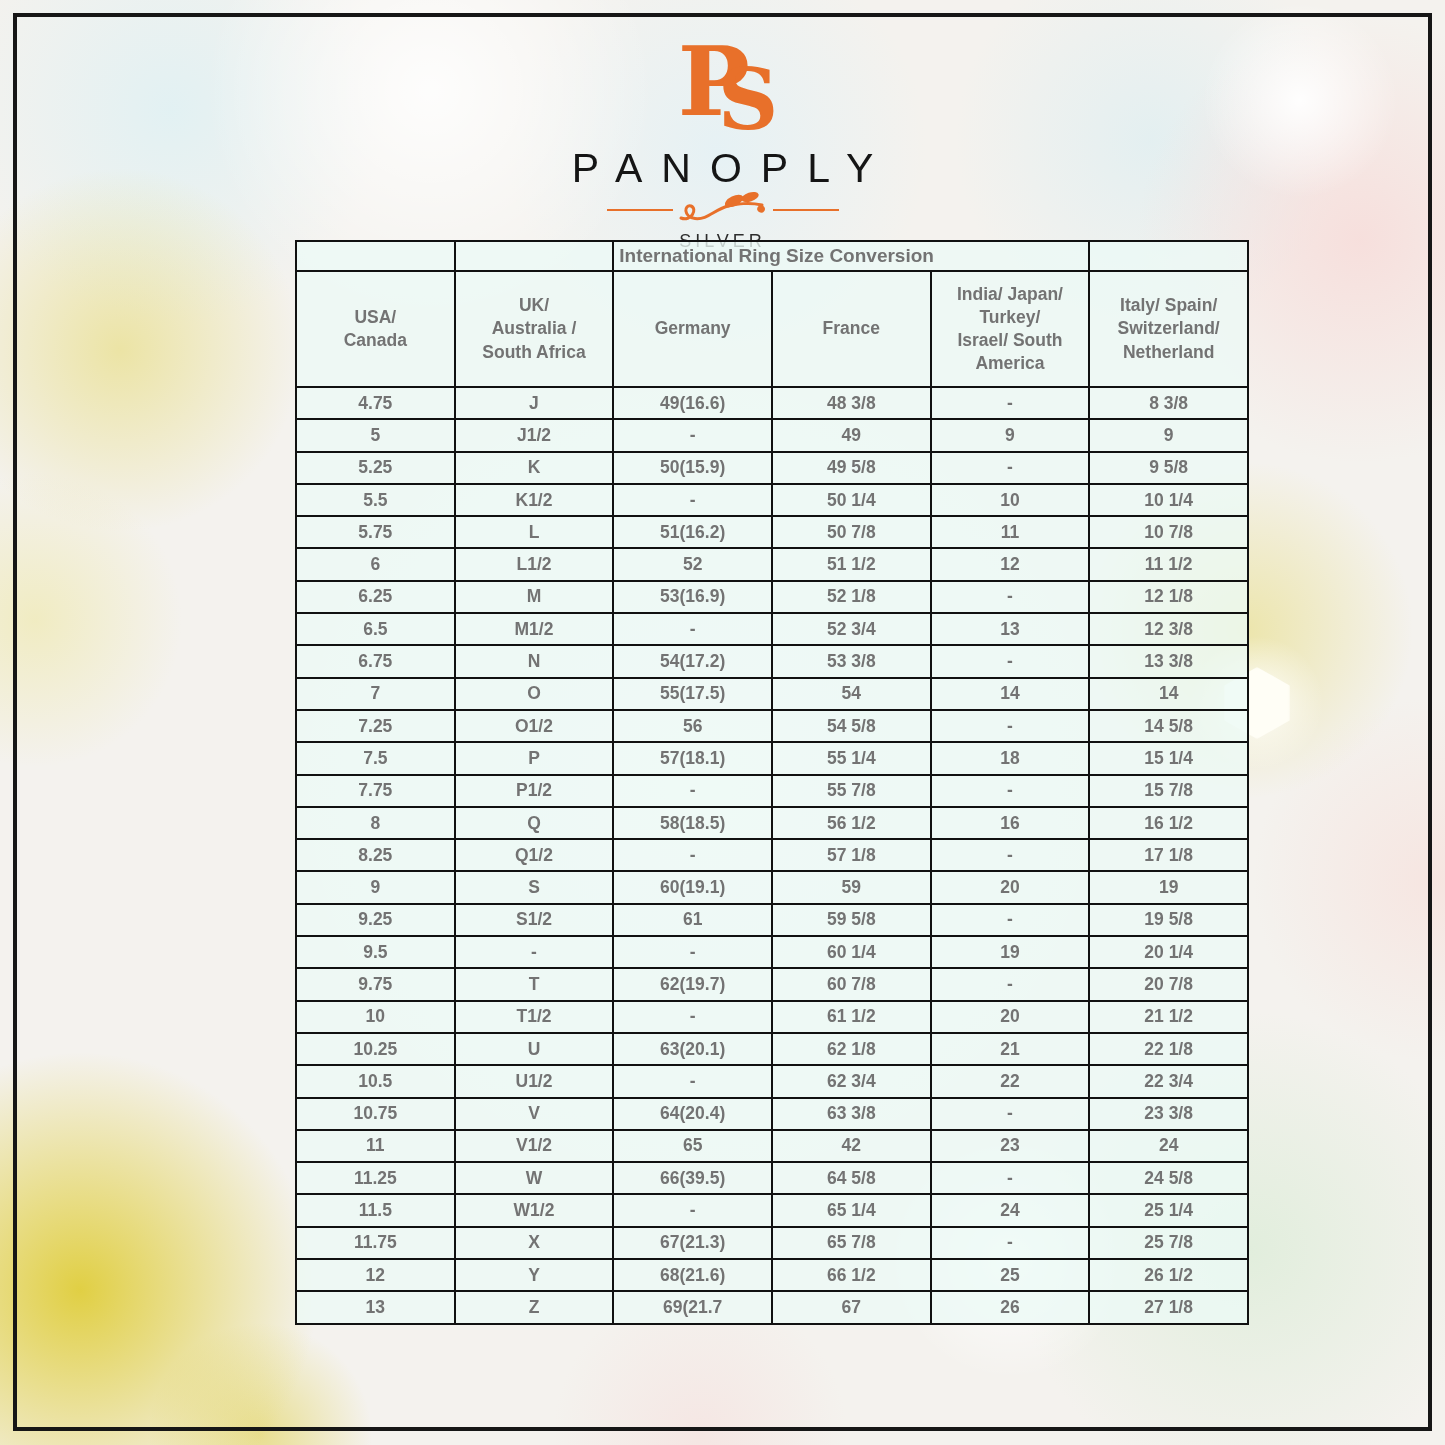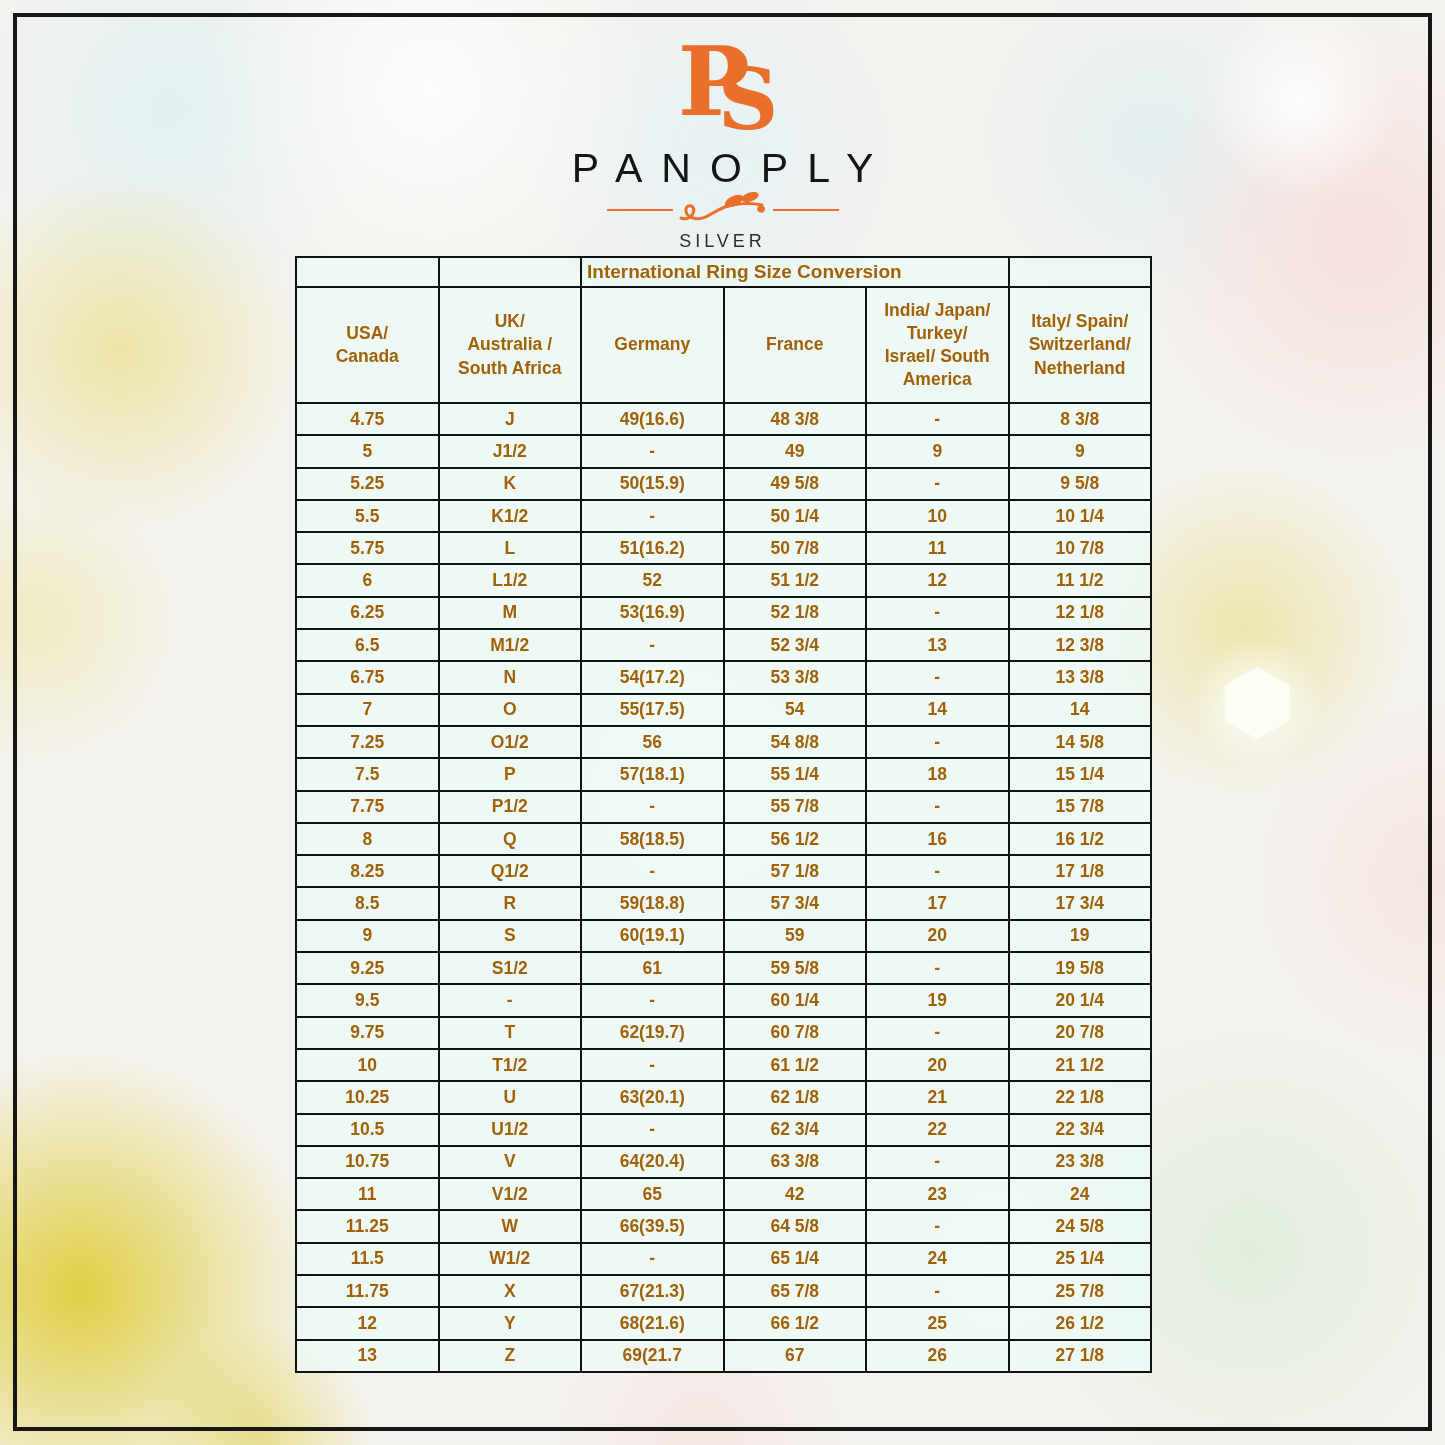--- a/index.html
+++ b/index.html
@@ -94,27 +94,27 @@
     margin-top: 3px;
     font-size: 18px;
     letter-spacing: 4px;
     color: #2d2d2d;
     font-weight: 400;
   }
 
   
   table.ring-table {
     position: absolute;
-    left: 295px; top: 256px;
-    width: 857px;
+    left: 295px; top: 240px;
+    width: 954px;
     table-layout: fixed;
     border-collapse: collapse;
     font-family: "Liberation Sans", sans-serif;
     font-weight: 700;
-    color: #a16207;
+    color: #737373;
   }
   .ring-table td, .ring-table th {
     border: 2px solid #111;
     background: rgba(236,250,246,0.78);
     text-align: center;
     vertical-align: middle;
     padding: 0;
     overflow: hidden;
   }
   .ring-table tr.title-row { height: 30px; }
@@ -264,21 +264,21 @@
         <td>O</td>
         <td>55(17.5)</td>
         <td>54</td>
         <td>14</td>
         <td>14</td>
       </tr>
       <tr>
         <td>7.25</td>
         <td>O1/2</td>
         <td>56</td>
-        <td>54 8/8</td>
+        <td>54 5/8</td>
         <td>-</td>
         <td>14 5/8</td>
       </tr>
       <tr>
         <td>7.5</td>
         <td>P</td>
         <td>57(18.1)</td>
         <td>55 1/4</td>
         <td>18</td>
         <td>15 1/4</td>
@@ -301,28 +301,20 @@
       </tr>
       <tr>
         <td>8.25</td>
         <td>Q1/2</td>
         <td>-</td>
         <td>57 1/8</td>
         <td>-</td>
         <td>17 1/8</td>
       </tr>
       <tr>
-        <td>8.5</td>
-        <td>R</td>
-        <td>59(18.8)</td>
-        <td>57 3/4</td>
-        <td>17</td>
-        <td>17 3/4</td>
-      </tr>
-      <tr>
         <td>9</td>
         <td>S</td>
         <td>60(19.1)</td>
         <td>59</td>
         <td>20</td>
         <td>19</td>
       </tr>
       <tr>
         <td>9.25</td>
         <td>S1/2</td>

